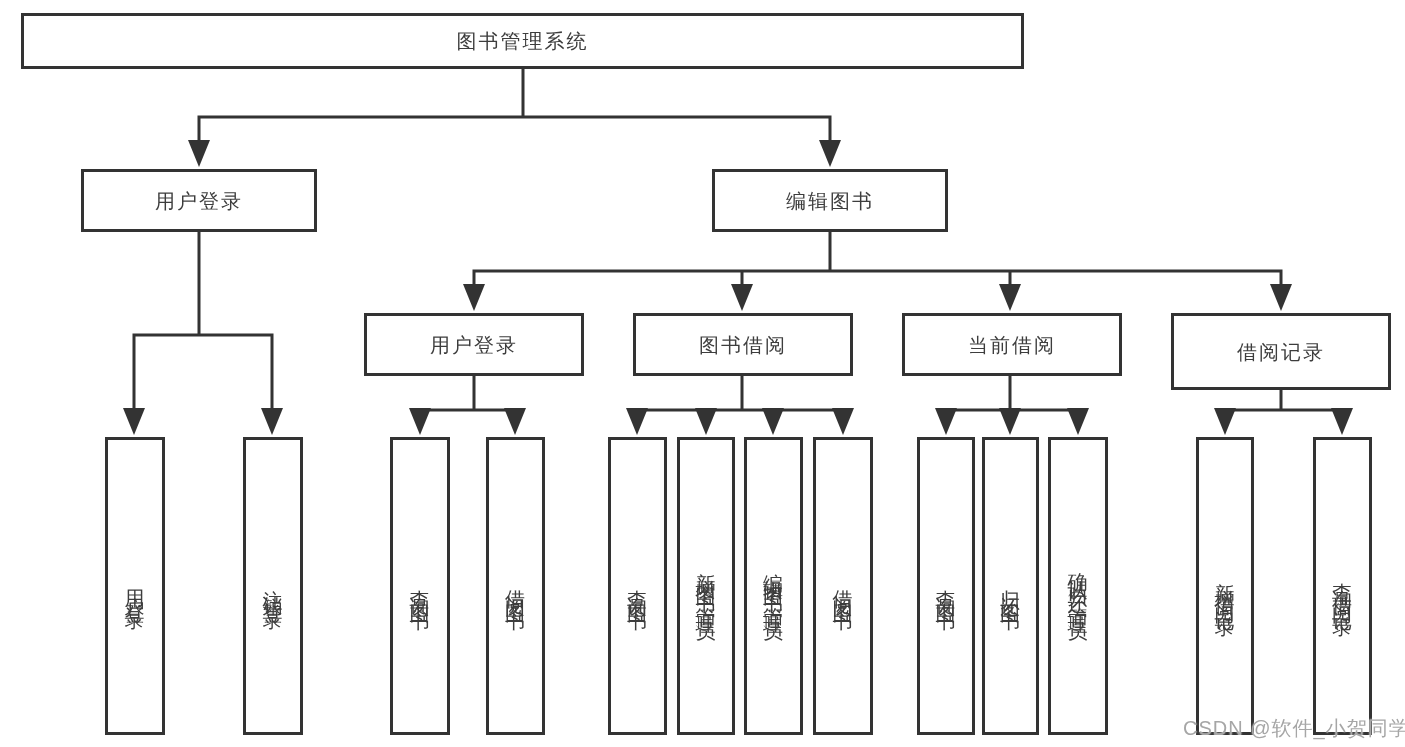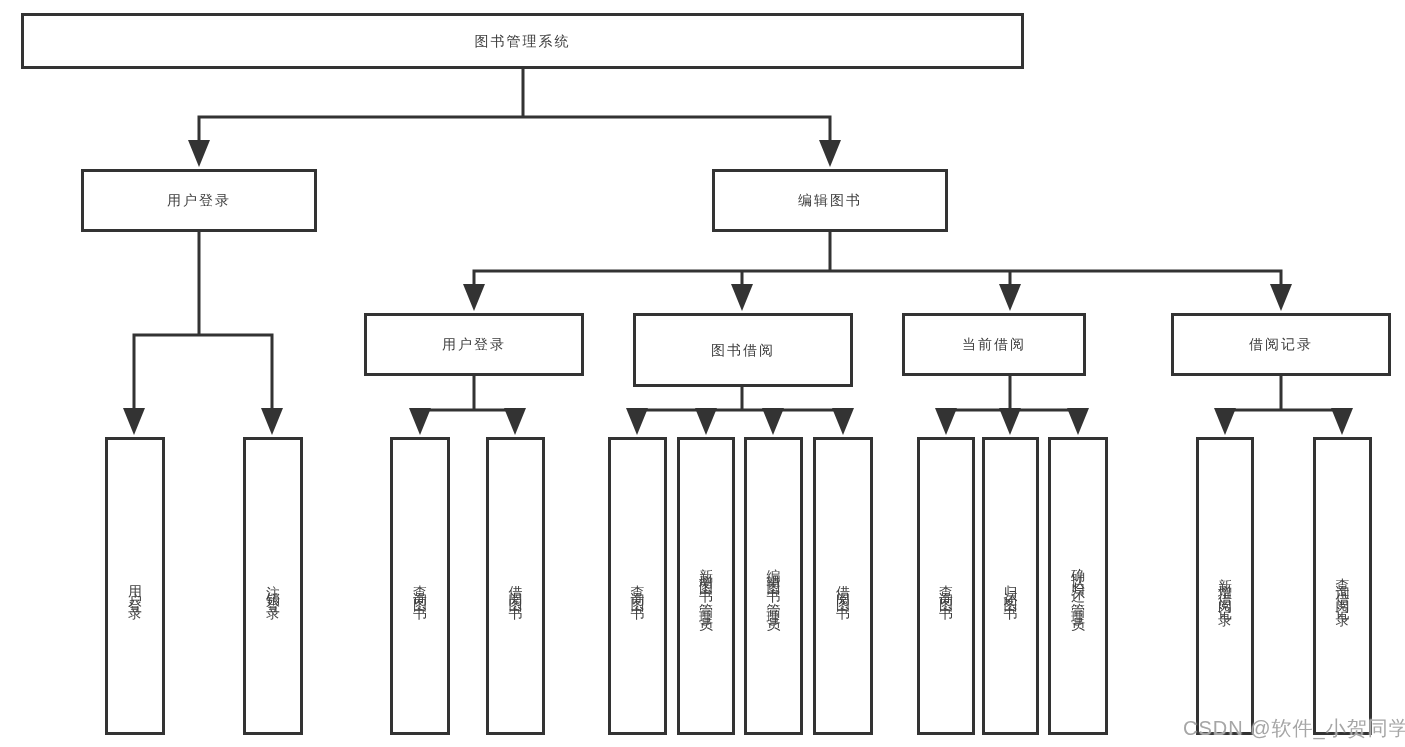--- a/index.html
+++ b/index.html
@@ -7,21 +7,21 @@
     width:1405px;height:747px;position:relative;overflow:hidden;
     background:#ffffff;
     font-family:"Liberation Sans", sans-serif;
   }
   #canvas{position:absolute;left:0;top:0;width:1405px;height:747px;}
   svg.wires{position:absolute;left:0;top:0;pointer-events:none;}
   .box{
     position:absolute;box-sizing:border-box;
     border:3px solid #333333;background:#ffffff;
     display:flex;align-items:center;justify-content:center;
-    color:#3d3d3d;font-size:14px;letter-spacing:2px;
+    color:#3d3d3d;font-size:20px;letter-spacing:2px;
     text-align:center;line-height:1.2;
   }
   .vbox{
     writing-mode:vertical-rl;
     letter-spacing:7px;
     padding-top:4px;
   }
   .watermark{
     position:absolute;left:1183px;top:715px;
     color:#a6a6a6;font-size:20px;letter-spacing:1px;
@@ -76,23 +76,23 @@
       <polygon points="1331,408 1353,408 1342,435"></polygon>
     </g>
   </svg>
 
   <div class="box" style="left:21px;top:13px;width:1003px;height:56px;">图书管理系统</div>
 
   <div class="box" style="left:81px;top:169px;width:236px;height:63px;">用户登录</div>
   <div class="box" style="left:712px;top:169px;width:236px;height:63px;">编辑图书</div>
 
   <div class="box" style="left:364px;top:313px;width:220px;height:63px;">用户登录</div>
-  <div class="box" style="left:633px;top:313px;width:220px;height:74px;">图书借阅</div>
-  <div class="box" style="left:902px;top:313px;width:184px;height:63px;">当前借阅</div>
-  <div class="box" style="left:1171px;top:313px;width:220px;height:63px;">借阅记录</div>
+  <div class="box" style="left:633px;top:313px;width:220px;height:63px;">图书借阅</div>
+  <div class="box" style="left:902px;top:313px;width:220px;height:63px;">当前借阅</div>
+  <div class="box" style="left:1171px;top:313px;width:220px;height:77px;">借阅记录</div>
 
   <div class="box vbox" style="left:105px;top:437px;width:60px;height:298px;">用户登录</div>
   <div class="box vbox" style="left:243px;top:437px;width:60px;height:298px;">注销登录</div>
 
   <div class="box vbox" style="left:390px;top:437px;width:60px;height:298px;">查询图书</div>
   <div class="box vbox" style="left:486px;top:437px;width:59px;height:298px;">借阅图书</div>
 
   <div class="box vbox" style="left:608px;top:437px;width:59px;height:298px;">查询图书</div>
   <div class="box vbox" style="left:677px;top:437px;width:58px;height:298px;">新增图书（管理员）</div>
   <div class="box vbox" style="left:744px;top:437px;width:59px;height:298px;">编辑图书（管理员）</div>

